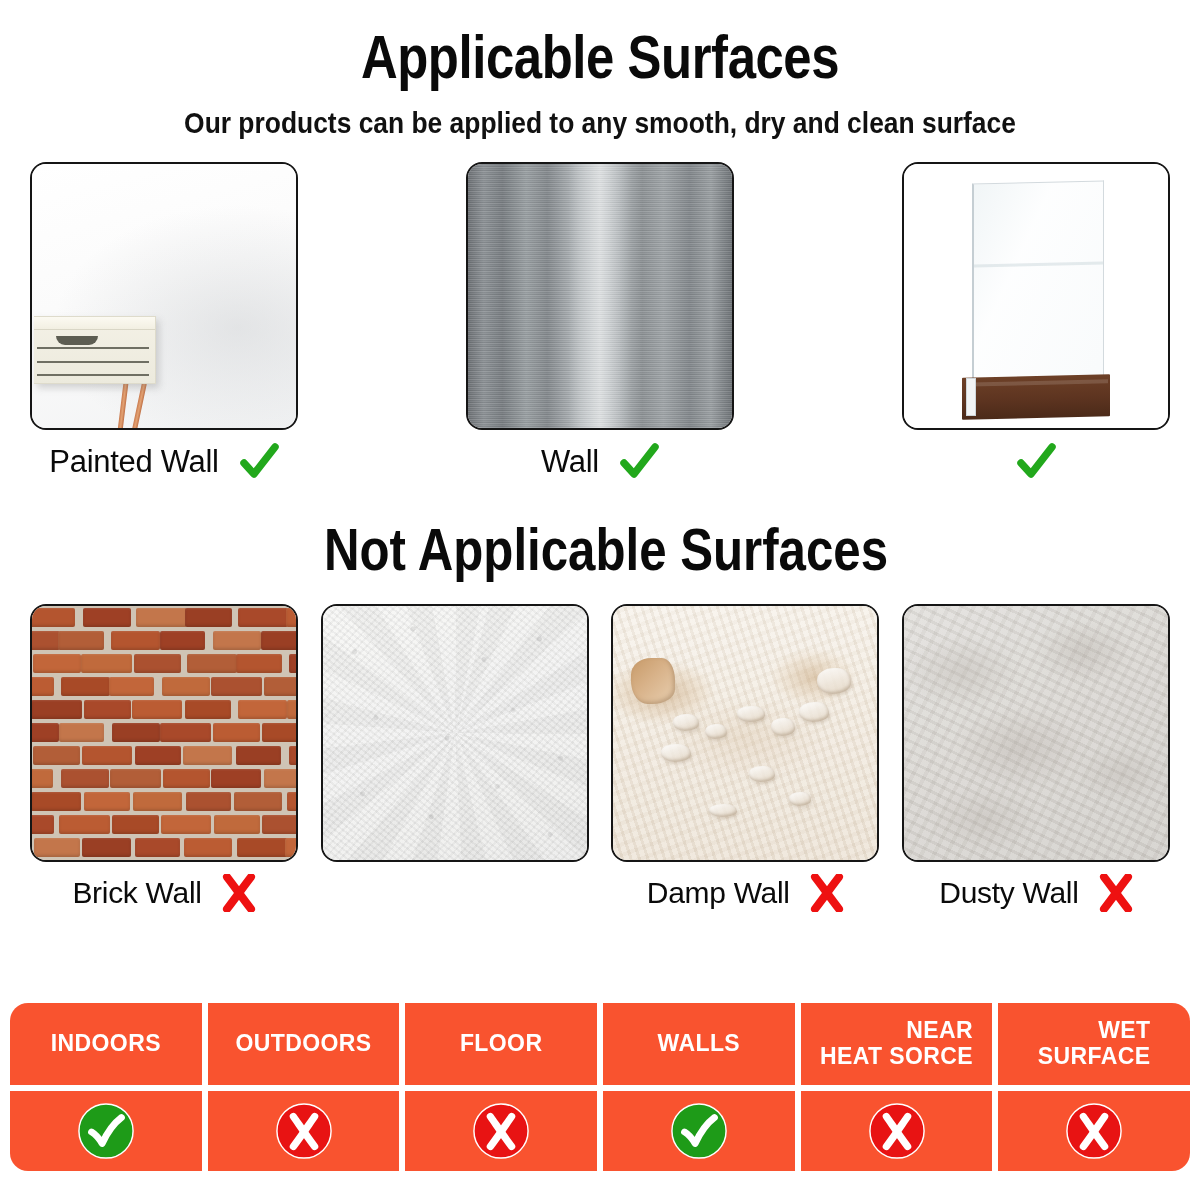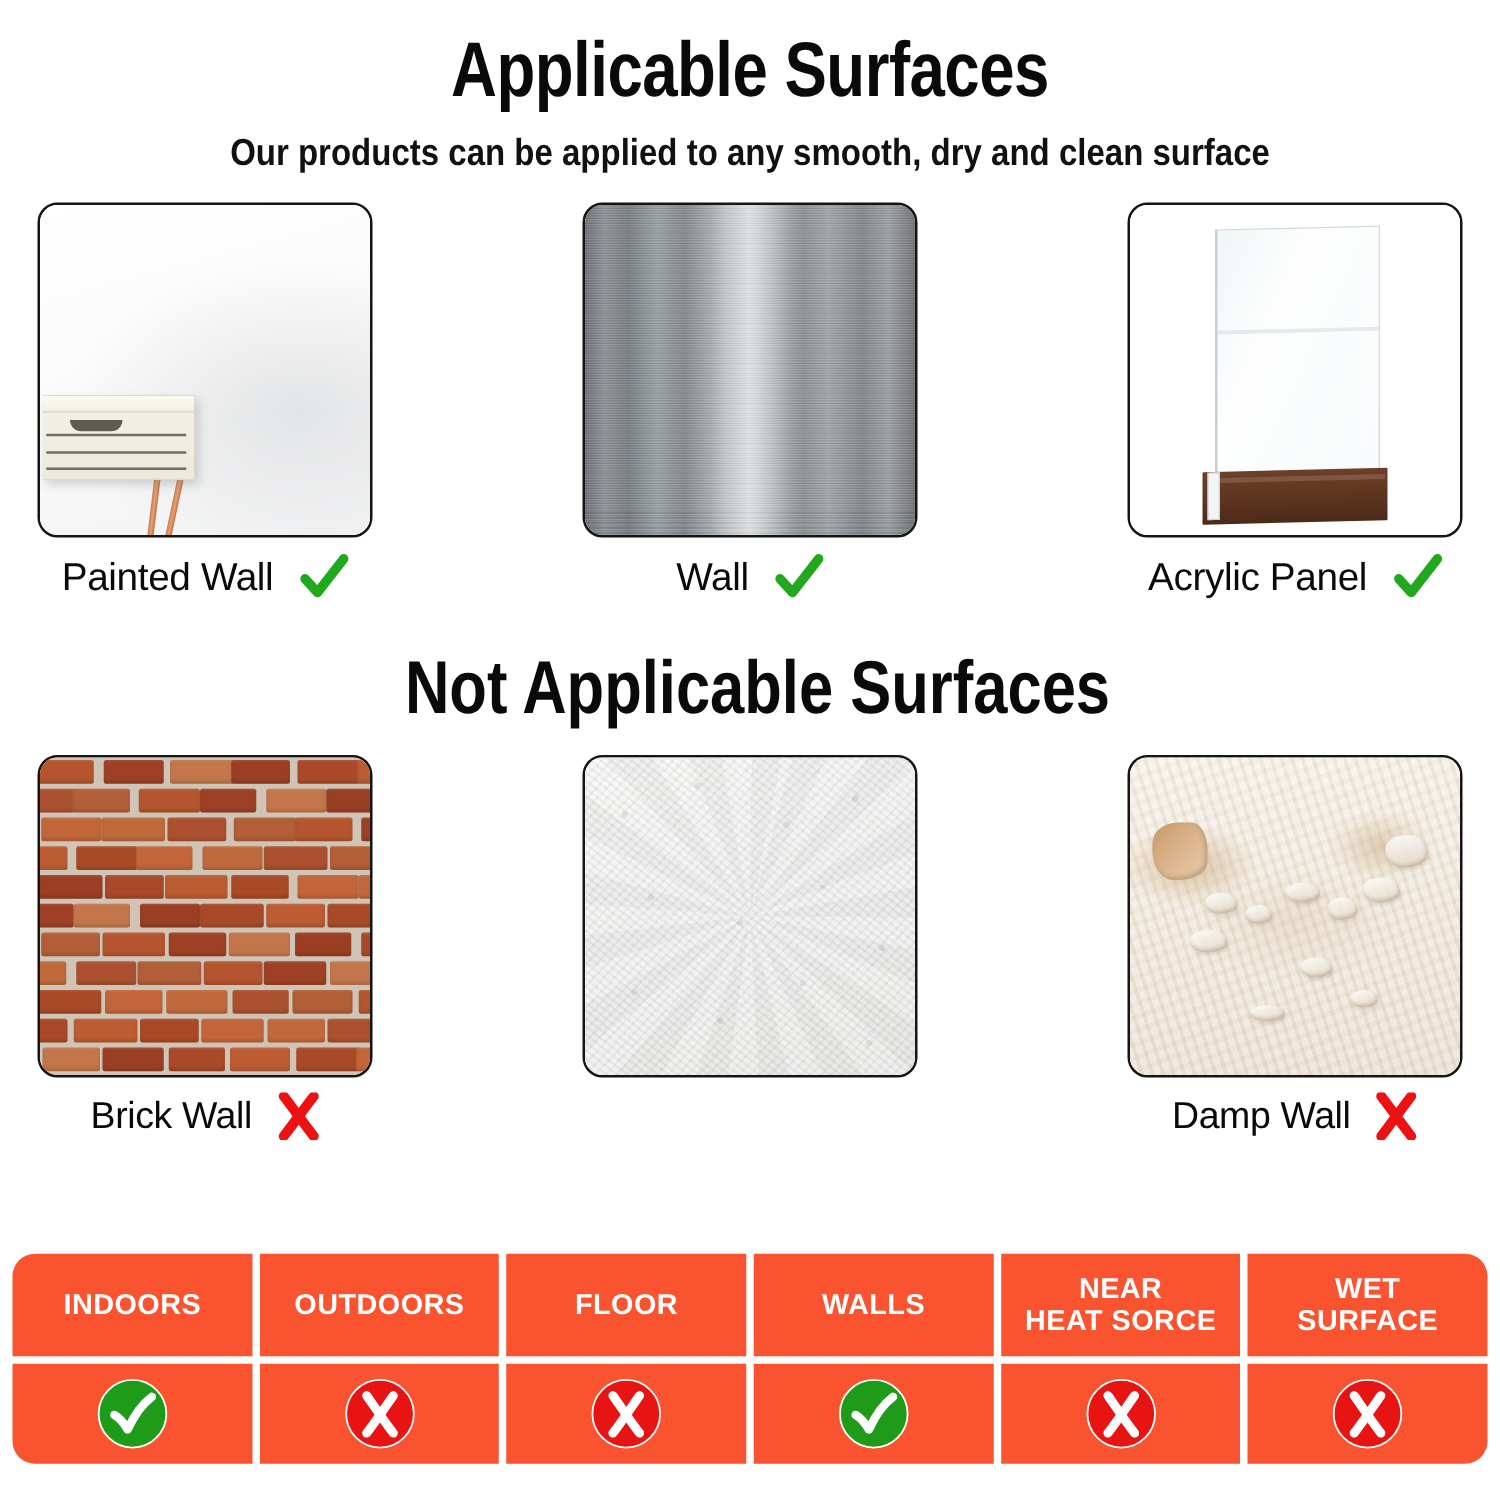--- a/index.html
+++ b/index.html
@@ -291,20 +291,21 @@
     text-align: center;
   }
   .usage-row.head .usage-cell {
     height: 82px;
     color: #ffffff;
     font-size: 23px;
     font-weight: bold;
     letter-spacing: 0.4px;
     line-height: 1.12;
     padding: 0 4px;
+    text-align: right;
   }
   .usage-row.icons .usage-cell { height: 80px; }
 
   .usage-row.head .usage-cell:first-child { border-radius: 18px 0 0 0; }
   .usage-row.head .usage-cell:last-child  { border-radius: 0 18px 0 0; }
   .usage-row.icons .usage-cell:first-child { border-radius: 0 0 0 18px; }
   .usage-row.icons .usage-cell:last-child  { border-radius: 0 0 18px 0; }
 
   .badge { width: 58px; height: 58px; display: block; }
 
@@ -355,21 +356,20 @@
   </div>
 
   <div class="tile-col">
     <div class="tile">
       <div class="acrylic-bg"></div>
       <div class="acryl-sheet"></div>
       <div class="acryl-base"></div>
       <div class="acryl-slot"></div>
     </div>
     <div class="tile-caption">
-      <span class="cap-text">Acrylic Panel</span>
       <svg class="mark-check cap-v-svg" viewBox="0 0 40 40">
         <path d="M5 21 L15 32 L36 5" fill="none" stroke="#22A81C" stroke-width="7.5" stroke-linecap="round" stroke-linejoin="round"></path>
       </svg>
     </div>
   </div>
 
 </div>
 
 <div style="margin-top:38px;padding-left:12px;">
   <div class="h1-sec2">Not Applicable Surfaces</div>
@@ -512,20 +512,32 @@
     </div>
     <div class="tile-caption">
       <span class="cap-text">Damp Wall</span>
       <svg class="mark-x cap-x-svg" viewBox="0 0 34 38">
         <path d="M5 3 C12 12, 22 26, 29 35" fill="none" stroke="#EE1111" stroke-width="8" stroke-linecap="round"></path>
         <path d="M29 3 C22 12, 12 26, 5 35" fill="none" stroke="#EE1111" stroke-width="8" stroke-linecap="round"></path>
       </svg>
     </div>
   </div>
 
+  <div class="tile-col">
+    <div class="tile">
+      <div class="dusty-bg"></div>
+    </div>
+    <div class="tile-caption">
+      <span class="cap-text">Dusty Wall</span>
+      <svg class="mark-x cap-x-svg" viewBox="0 0 34 38">
+        <path d="M5 3 C12 12, 22 26, 29 35" fill="none" stroke="#EE1111" stroke-width="8" stroke-linecap="round"></path>
+        <path d="M29 3 C22 12, 12 26, 5 35" fill="none" stroke="#EE1111" stroke-width="8" stroke-linecap="round"></path>
+      </svg>
+    </div>
+  </div>
 </div>
 
 <div class="usage-table">
   <div class="usage-row head">
     <div class="usage-cell">
       <span><span>INDOORS</span></span>
     </div>
     <div class="usage-cell">
       <span><span>OUTDOORS</span></span>
     </div>

